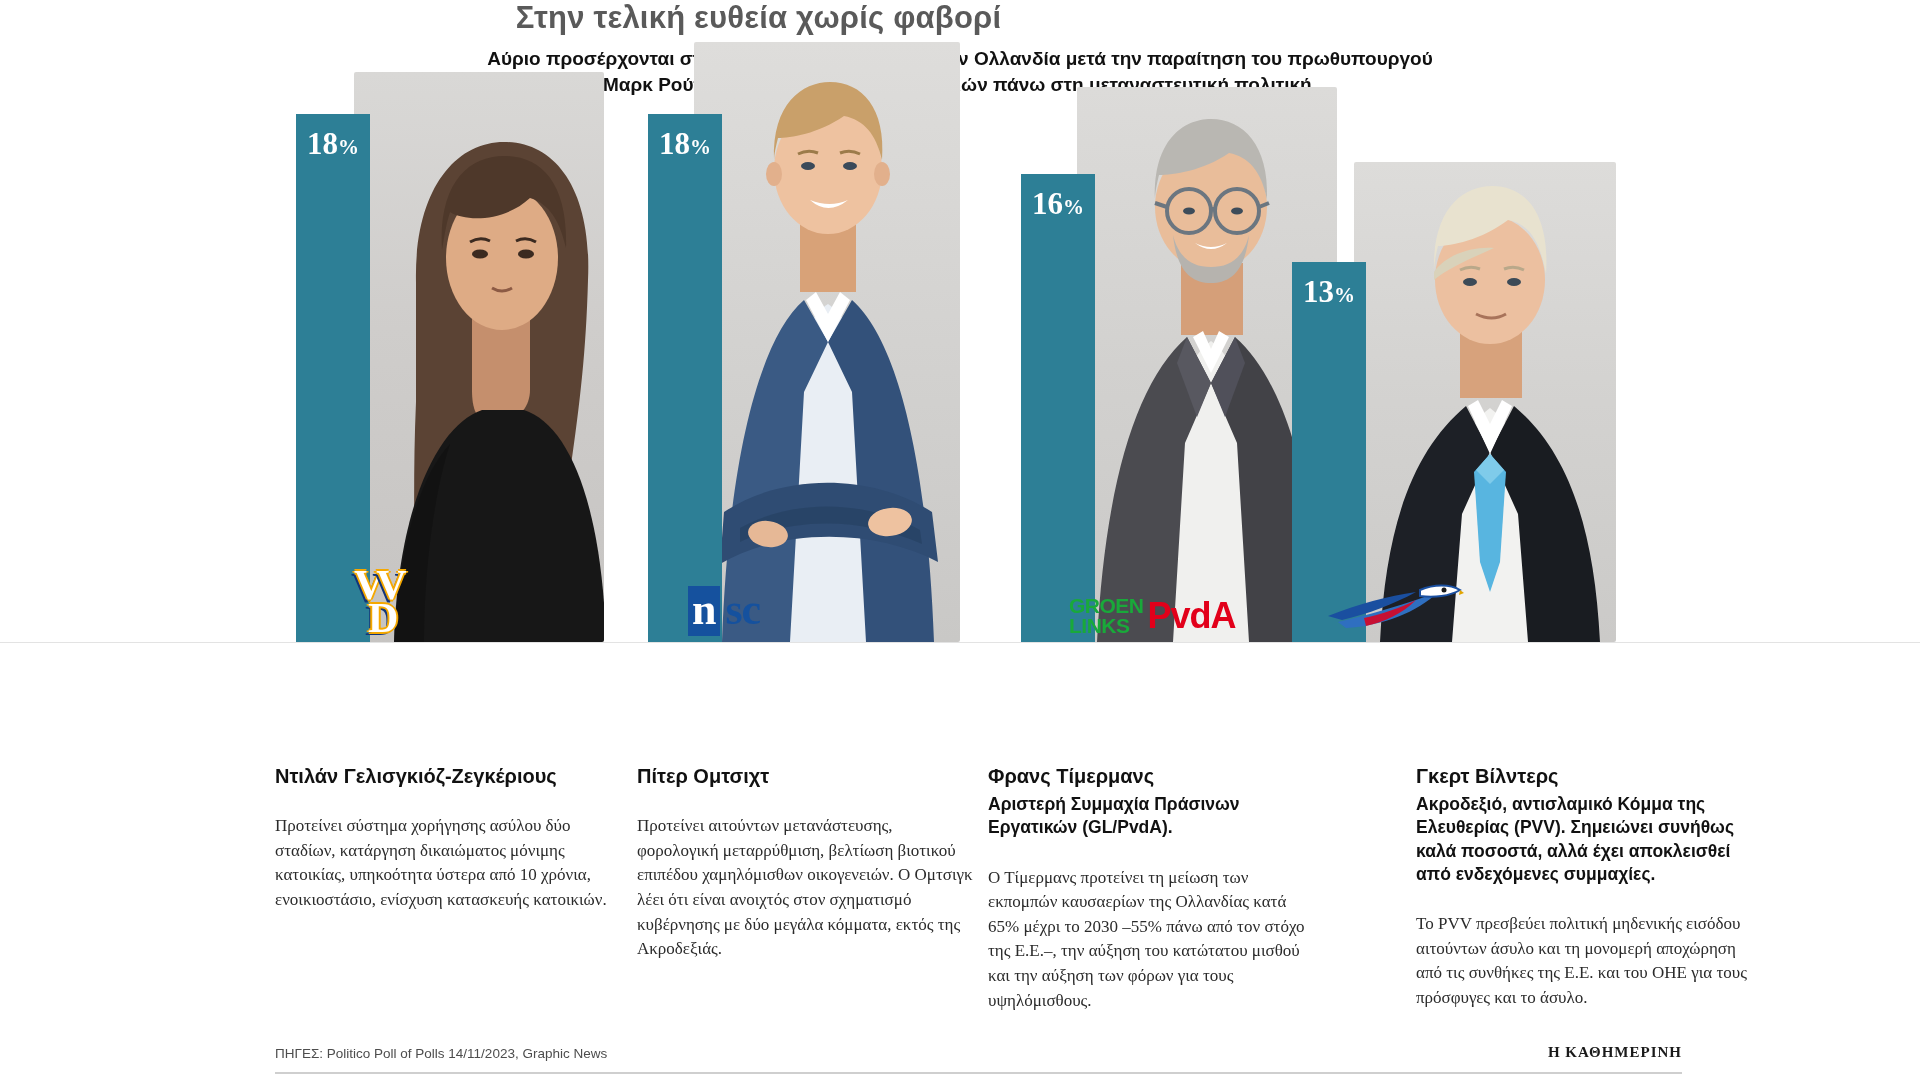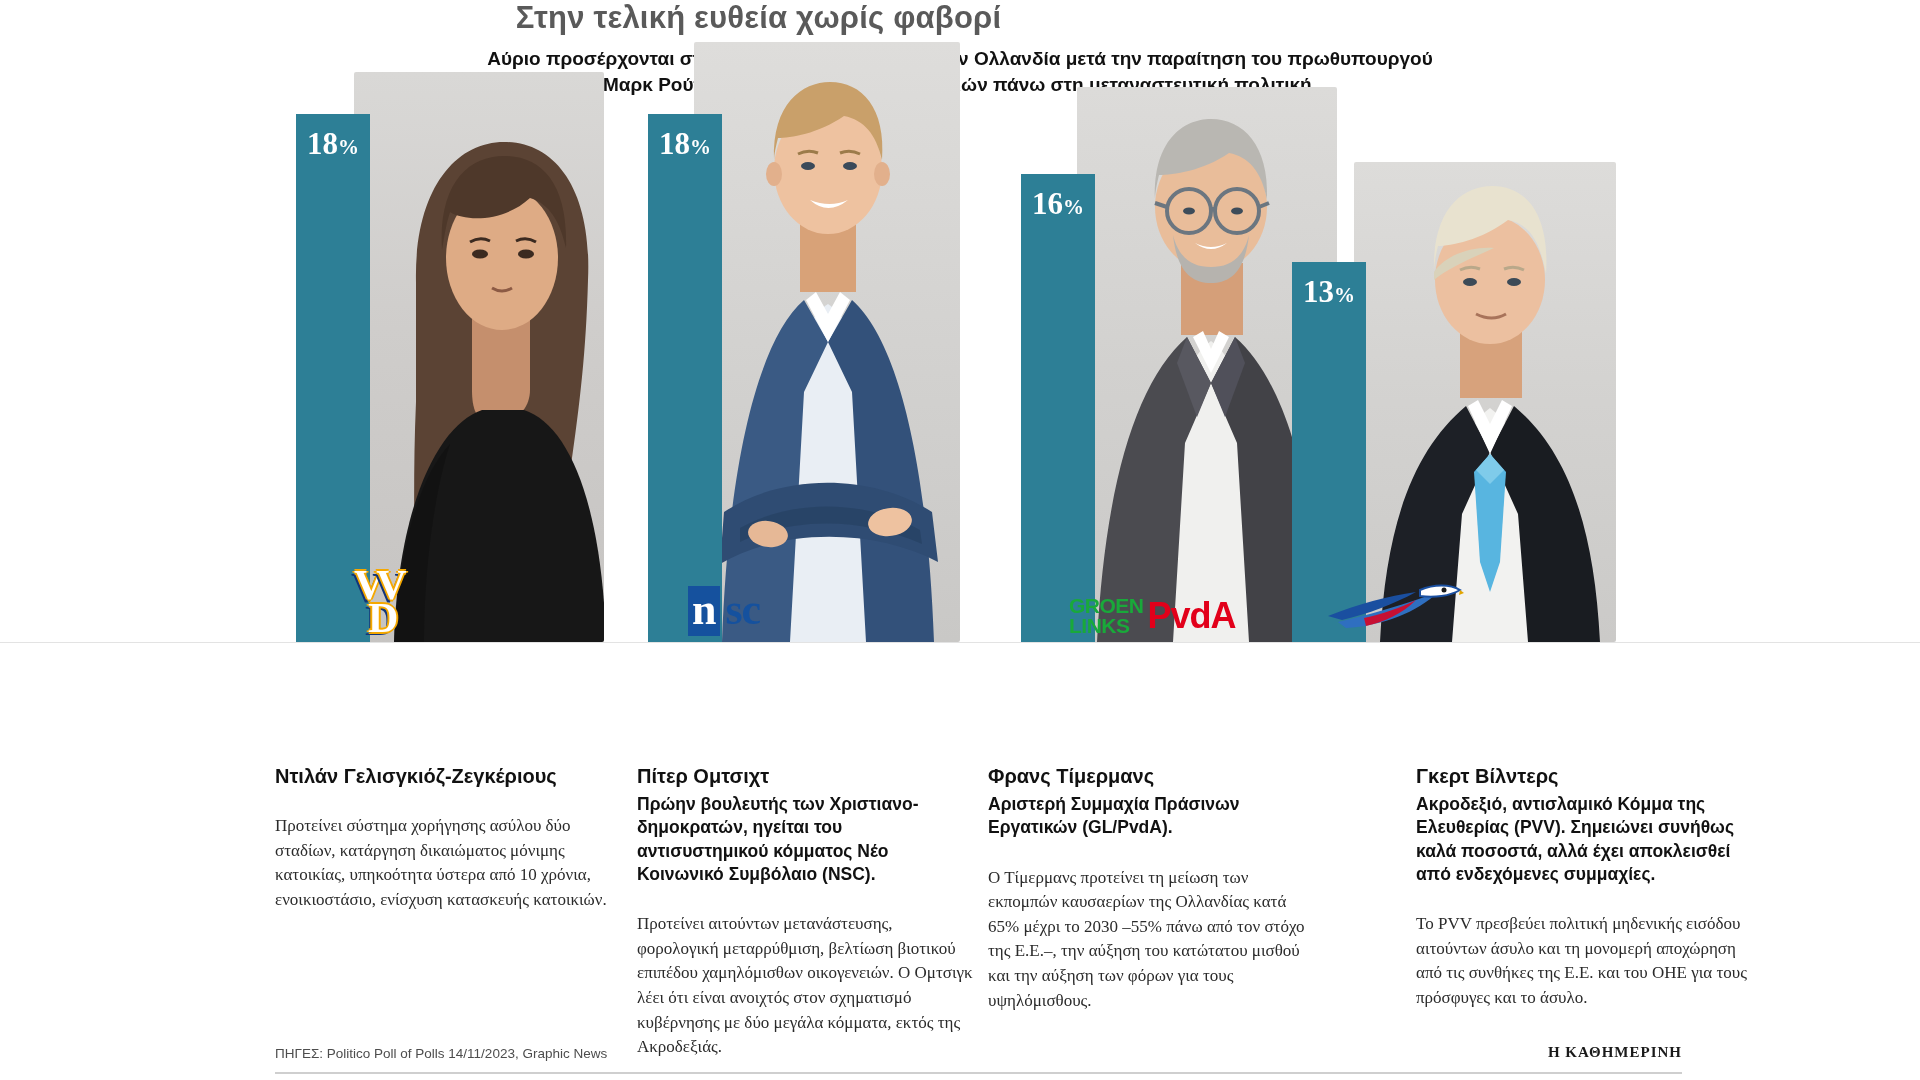--- a/index.html
+++ b/index.html
@@ -400,21 +400,20 @@
     <div class="baseline"></div>
   </div>
 
   <div class="textcol" style="left:275px; width:345px;">
     <div class="person-name">Ντιλάν Γελισγκιόζ-Ζεγκέριους</div>
     <div class="person-desc">Προτείνει σύστημα χορήγησης ασύλου δύο σταδίων, κατάργηση δικαιώματος μόνιμης κατοικίας, υπηκοότητα ύστερα από 10 χρόνια, ενοικιοστάσιο, ενίσχυση κατασκευής κατοικιών.</div>
   </div>
 
   <div class="textcol" style="left:637px; width:340px;">
     <div class="person-name">Πίτερ Ομτσιχτ</div>
-    <div class="person-role">Πρώην βουλευτής των Χριστιανο-δημοκρατών, ηγείται του αντισυστημικού κόμματος Νέο Κοινωνικό Συμβόλαιο (NSC).</div>
     <div class="person-desc">Προτείνει αιτούντων μετανάστευσης, φορολογική μεταρρύθμιση, βελτίωση βιοτικού επιπέδου χαμηλόμισθων οικογενειών. Ο Ομτσιγκ λέει ότι είναι ανοιχτός στον σχηματισμό κυβέρνησης με δύο μεγάλα κόμματα, εκτός της Ακροδεξιάς.</div>
   </div>
 
   <div class="textcol" style="left:988px; width:330px;">
     <div class="person-name">Φρανς Τίμερμανς</div>
     <div class="person-role">Αριστερή Συμμαχία Πράσινων Εργατικών (GL/PvdA).</div>
     <div class="person-desc">Ο Τίμερμανς προτείνει τη μείωση των εκπομπών καυσαερίων της Ολλανδίας κατά 65% μέχρι το 2030 –55% πάνω από τον στόχο της Ε.Ε.–, την αύξηση του κατώτατου μισθού και την αύξηση των φόρων για τους υψηλόμισθους.</div>
   </div>
 
   <div class="textcol" style="left:1416px; width:340px;">

